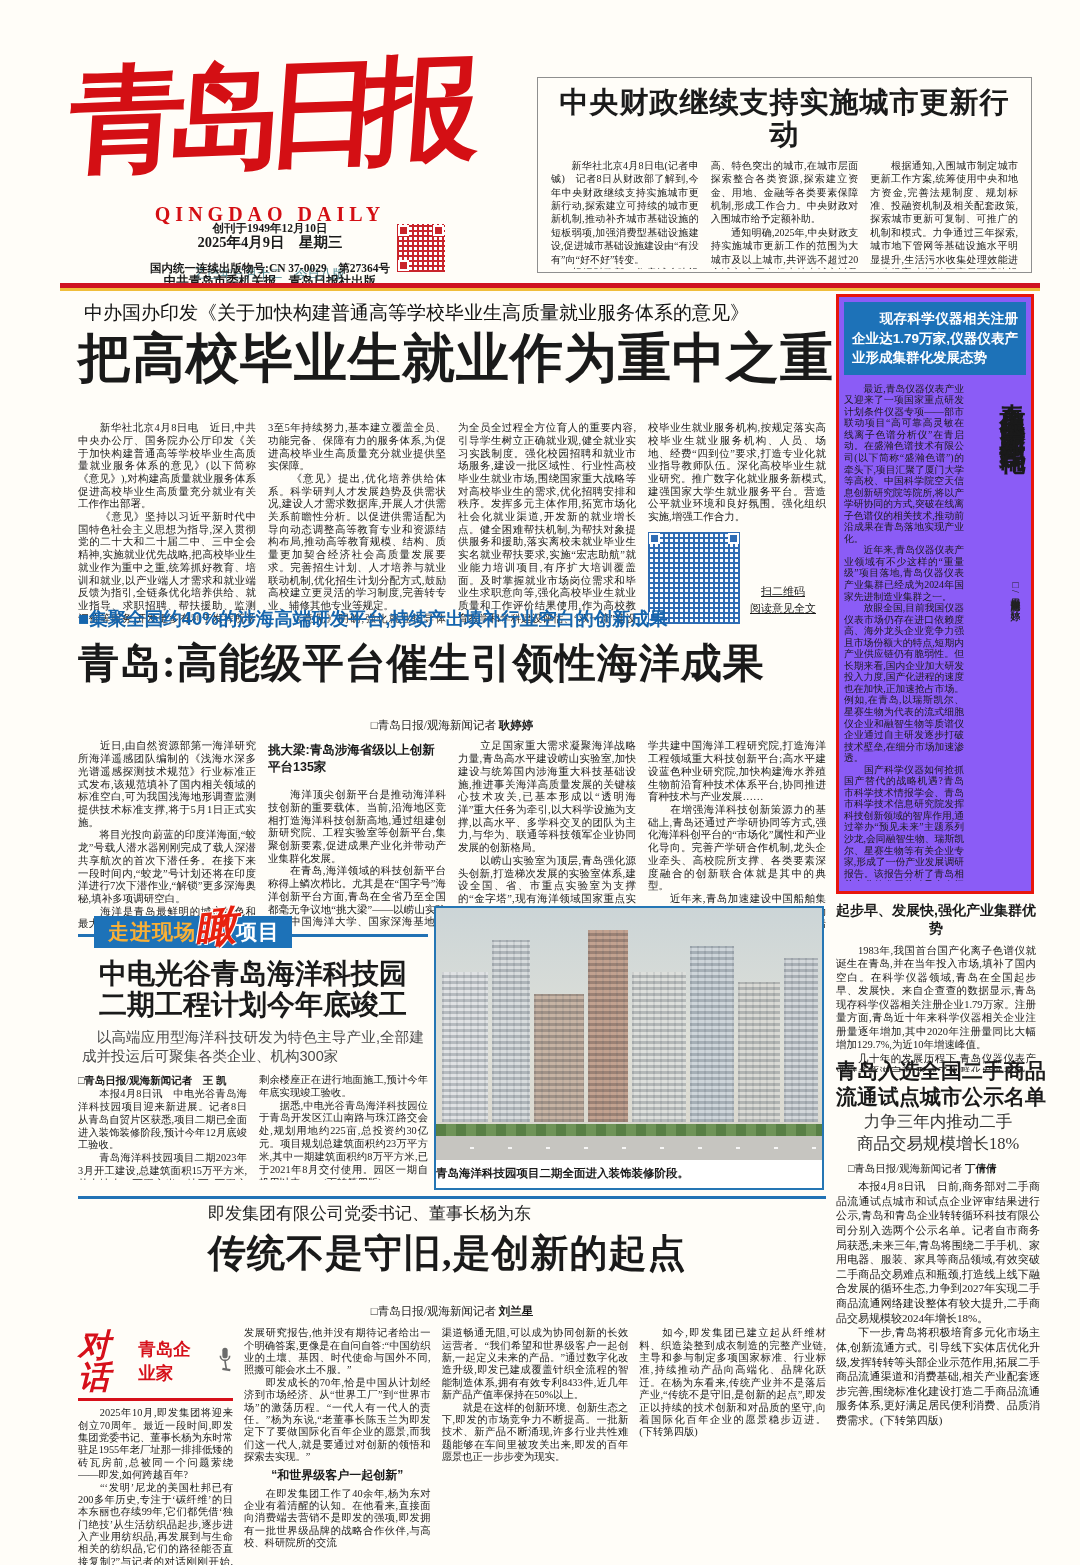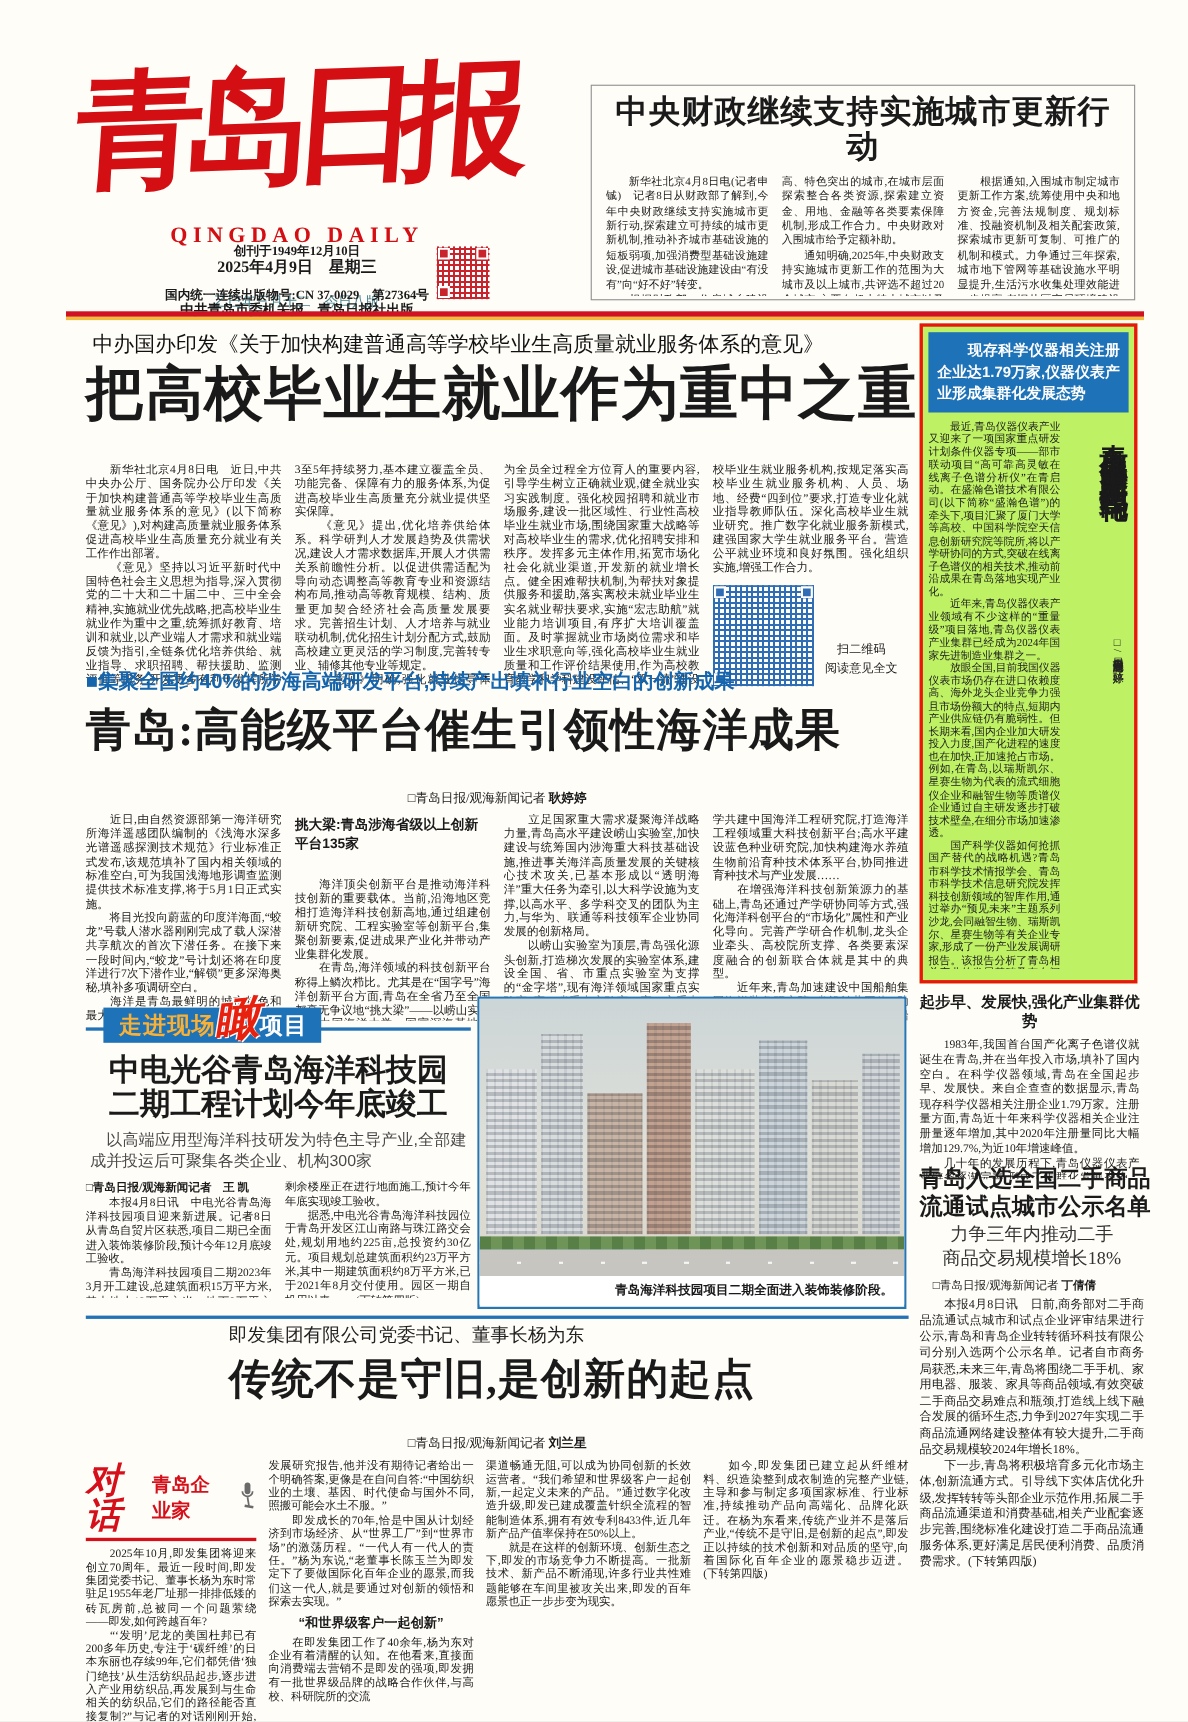--- a/index.html
+++ b/index.html
@@ -40,35 +40,35 @@
   .tr-sub{margin:5px 8px 0;text-align:center;font-size:18px;font-weight:500;color:#222;}
   .tr-cols{display:flex;gap:12px;padding:8px 13px 0;height:110px;}
   .tr-cols>div{flex:1;font-size:10px;line-height:1.34;}
 
   
   .lead{left:78px;top:300px;width:748px;}
   .lead-kicker{font-size:19px;color:#111;padding-left:6px;font-family:"Liberation Sans",sans-serif;}
   .lead-head{font-size:53px;font-weight:900;letter-spacing:1px;line-height:1.05;margin-top:5px;white-space:nowrap;}
   .lead-body{margin-top:13px;display:flex;gap:12px;height:202px;}
   .col{flex:1;font-size:10.5px;line-height:1.21;}
-  .qr-row{display:flex;align-items:flex-end;gap:10px;margin-top:8px;}
+  .qr-row{display:flex;align-items:flex-end;gap:10px;margin-top:8px;text-decoration:underline;}
   .qr-cap{font-size:11px;line-height:1.6;text-align:center;padding-bottom:6px;}
 
   
   .marine{left:78px;top:606px;width:748px;}
   .mar-kicker{font-size:18.5px;font-weight:700;color:#1565ad;font-family:"Liberation Sans",sans-serif;}
   .mar-head{font-size:41px;font-weight:900;letter-spacing:1px;margin-top:5px;white-space:nowrap;}
   .mar-byline{text-align:center;font-size:11.5px;margin-top:5px;}
   .mar-body{margin-top:7px;display:flex;gap:12px;height:188px;}
-  .mar-sub{font-size:12.5px;font-weight:900;line-height:1.35;margin:2px 0 23px;font-family:"Liberation Sans",sans-serif;}
+  .mar-sub{font-size:12.5px;font-weight:900;line-height:1.35;margin:2px 0 13px;font-family:"Liberation Sans",sans-serif;}
   .byl-name{font-weight:900;}
 
   
   .inst{left:836px;top:294px;width:198px;height:600px;border:3px solid #e8160c;box-sizing:border-box;
-        padding:5px;background:#bef264;}
+        padding:5px;background:#8b5cf6;}
   .inst-banner{background:#1d72b8;color:#fff;font-size:13.5px;font-weight:700;line-height:1.45;
                padding:7px 8px;text-align:justify;font-family:"Liberation Sans",sans-serif;}
   .inst-flex{display:flex;margin-top:8px;height:498px;}
   .inst-body{width:120px;font-size:9.8px;line-height:1.18;}
   .v-wrap{flex:1;writing-mode:vertical-rl;display:flex;}
   .v-head{font-size:26px;font-weight:900;letter-spacing:3px;line-height:1.1;margin:0;}
   .v-byline{font-size:10px;padding-top:148px;margin-right:4px;color:#222;}
 
   
   .cluster{left:836px;top:902px;width:200px;}
@@ -107,21 +107,21 @@
   .b5{left:196px;width:54px;height:150px;background-color:#d6d8d4;}
   .b6{left:254px;width:44px;height:176px;background-color:#c3ccd2;}
   .b7{left:302px;width:42px;height:140px;background-color:#d2d2cc;}
   .b8{left:348px;width:34px;height:164px;background-color:#c9ced2;}
   .green{position:absolute;bottom:24px;left:0;right:0;height:12px;
          background:repeating-linear-gradient(90deg,#587f45 0 10px,#6f9458 10px 20px);}
   .fence{position:absolute;bottom:24px;left:0;width:150px;height:7px;background:#3e88c4;}
   .road{position:absolute;bottom:0;left:0;right:0;height:24px;background:#c6c5c0;
         background-image:repeating-linear-gradient(90deg,transparent 0 34px,rgba(255,255,255,.85) 34px 38px);
         background-size:100% 2px;background-repeat:no-repeat;background-position:0 11px;}
-  .photo-cap{height:26px;line-height:26px;text-align:right;padding-right:10px;font-size:11.5px;
+  .photo-cap{height:26px;line-height:26px;padding-right:10px;font-size:11.5px;
              font-weight:700;background:#fff;}
 
   
   .sep-blue{left:78px;top:1196px;width:748px;height:2.5px;background:#2272b5;}
 
   
   .intv{left:78px;top:1202px;width:748px;}
   .intv-kicker{margin-left:130px;font-size:17px;color:#222;font-family:"Liberation Sans",sans-serif;}
   .intv-head{margin-left:130px;font-size:38px;font-weight:900;letter-spacing:1px;margin-top:3px;white-space:nowrap;}
   .intv-byline{text-align:center;font-size:11.5px;margin-top:4px;}

